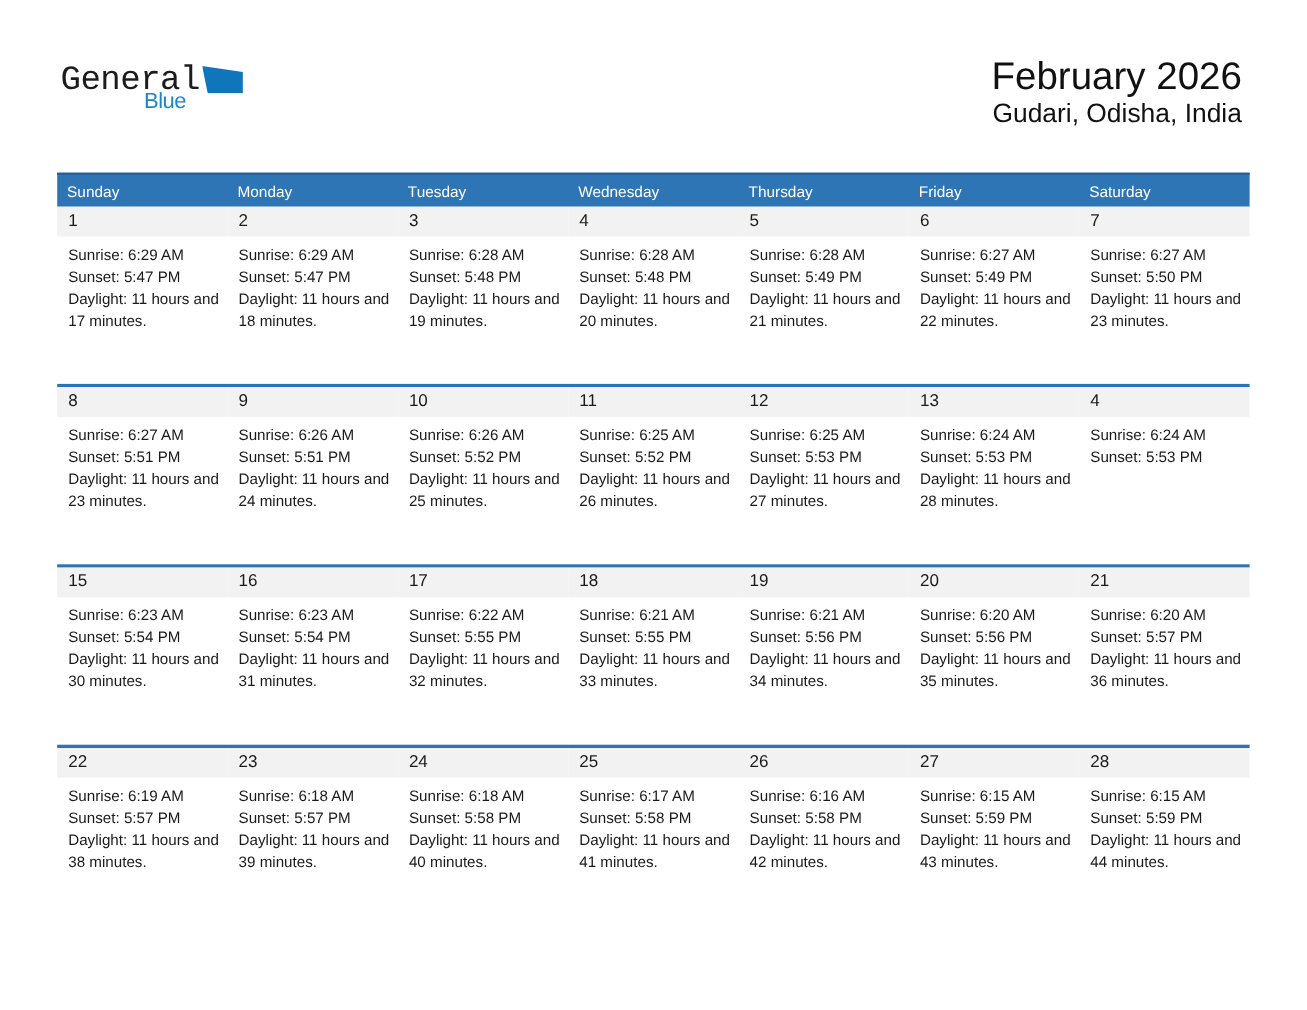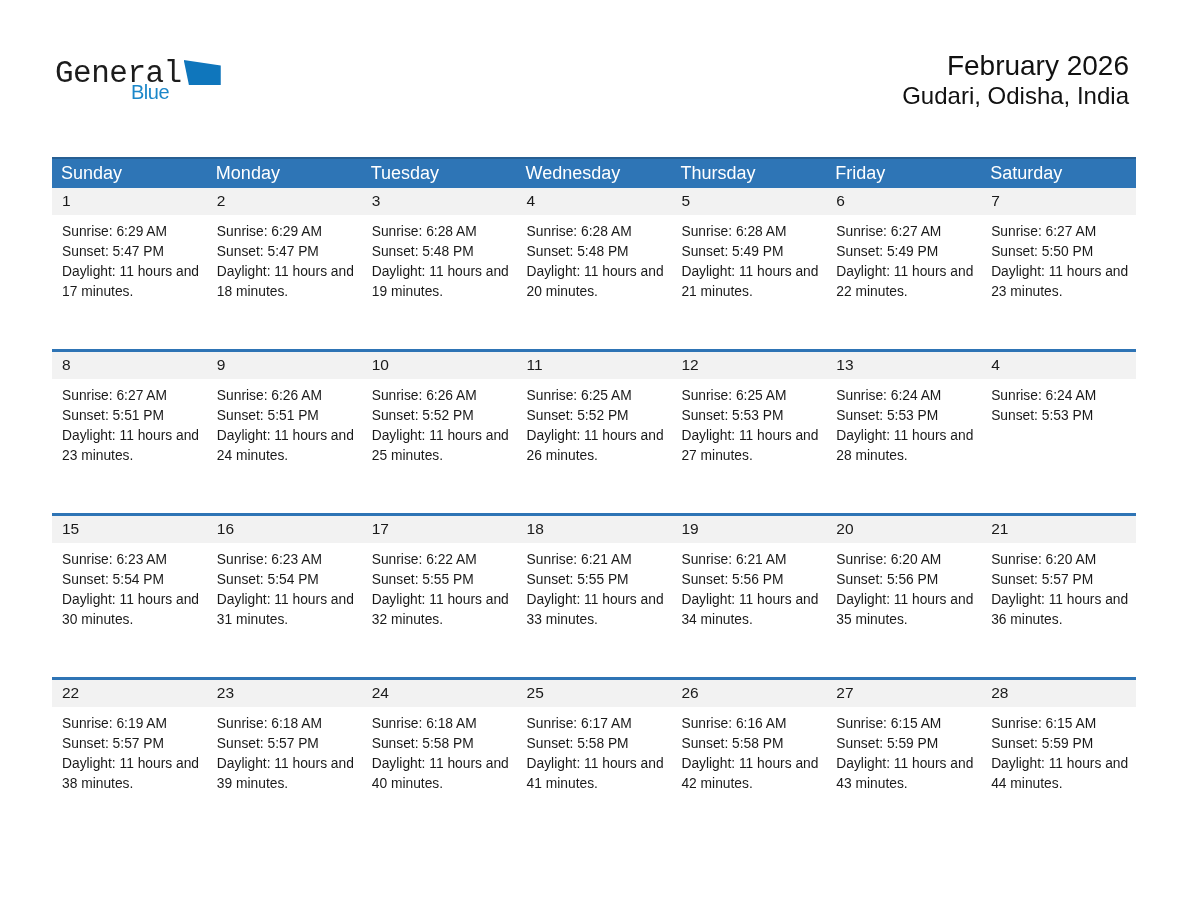--- a/index.html
+++ b/index.html
@@ -24,34 +24,34 @@
     clip-path: polygon(0 0, 100% 22%, 100% 100%, 14% 100%);
   }
   .logo-word-blue {
     font-size: 20px; color: var(--logo-blue, #1B87C9);
     letter-spacing: -0.5px; margin-top: -7px; padding-left: 76px; font-weight: 400;
   }
 
   
   .title-block { position: absolute; right: 59px; top: 50px; text-align: right; }
   .page-title {
-    margin: 0; font-size: 28px; font-weight: 400; color: #111;
+    margin: 0; font-size: 35px; font-weight: 400; color: #111;
     letter-spacing: 0;
   }
   .location { font-size: 24px; color: #111; }
 
   
   .calendar { position: absolute; left: 52px; top: 157px; width: 1084px; }
   .weekday-header-row {
     display: flex; background: var(--header-blue, #2E75B6);
     border-top: 2px solid #275f93;
     height: 29px; align-items: center;
   }
   .day-header {
-    flex: 1 1 0; color: #ffffff; font-size: 18px; padding-left: 9px;
+    flex: 1 1 0; color: #ffffff; font-size: 14px; padding-left: 9px;
     white-space: nowrap; overflow: hidden;
   }
   .week-row { display: flex; min-height: 161px; background: #fff; }
   .week-row + .week-row { border-top: 3px solid var(--separator-blue, #2E74B5); }
   .day-cell { flex: 1 1 0; min-width: 0; }
   .day-number {
     background: var(--day-strip-gray, #F2F2F2);
     font-size: 15.5px; color: #1a1a1a;
     padding: 4px 0 4px 10px; height: 19px;
   }

